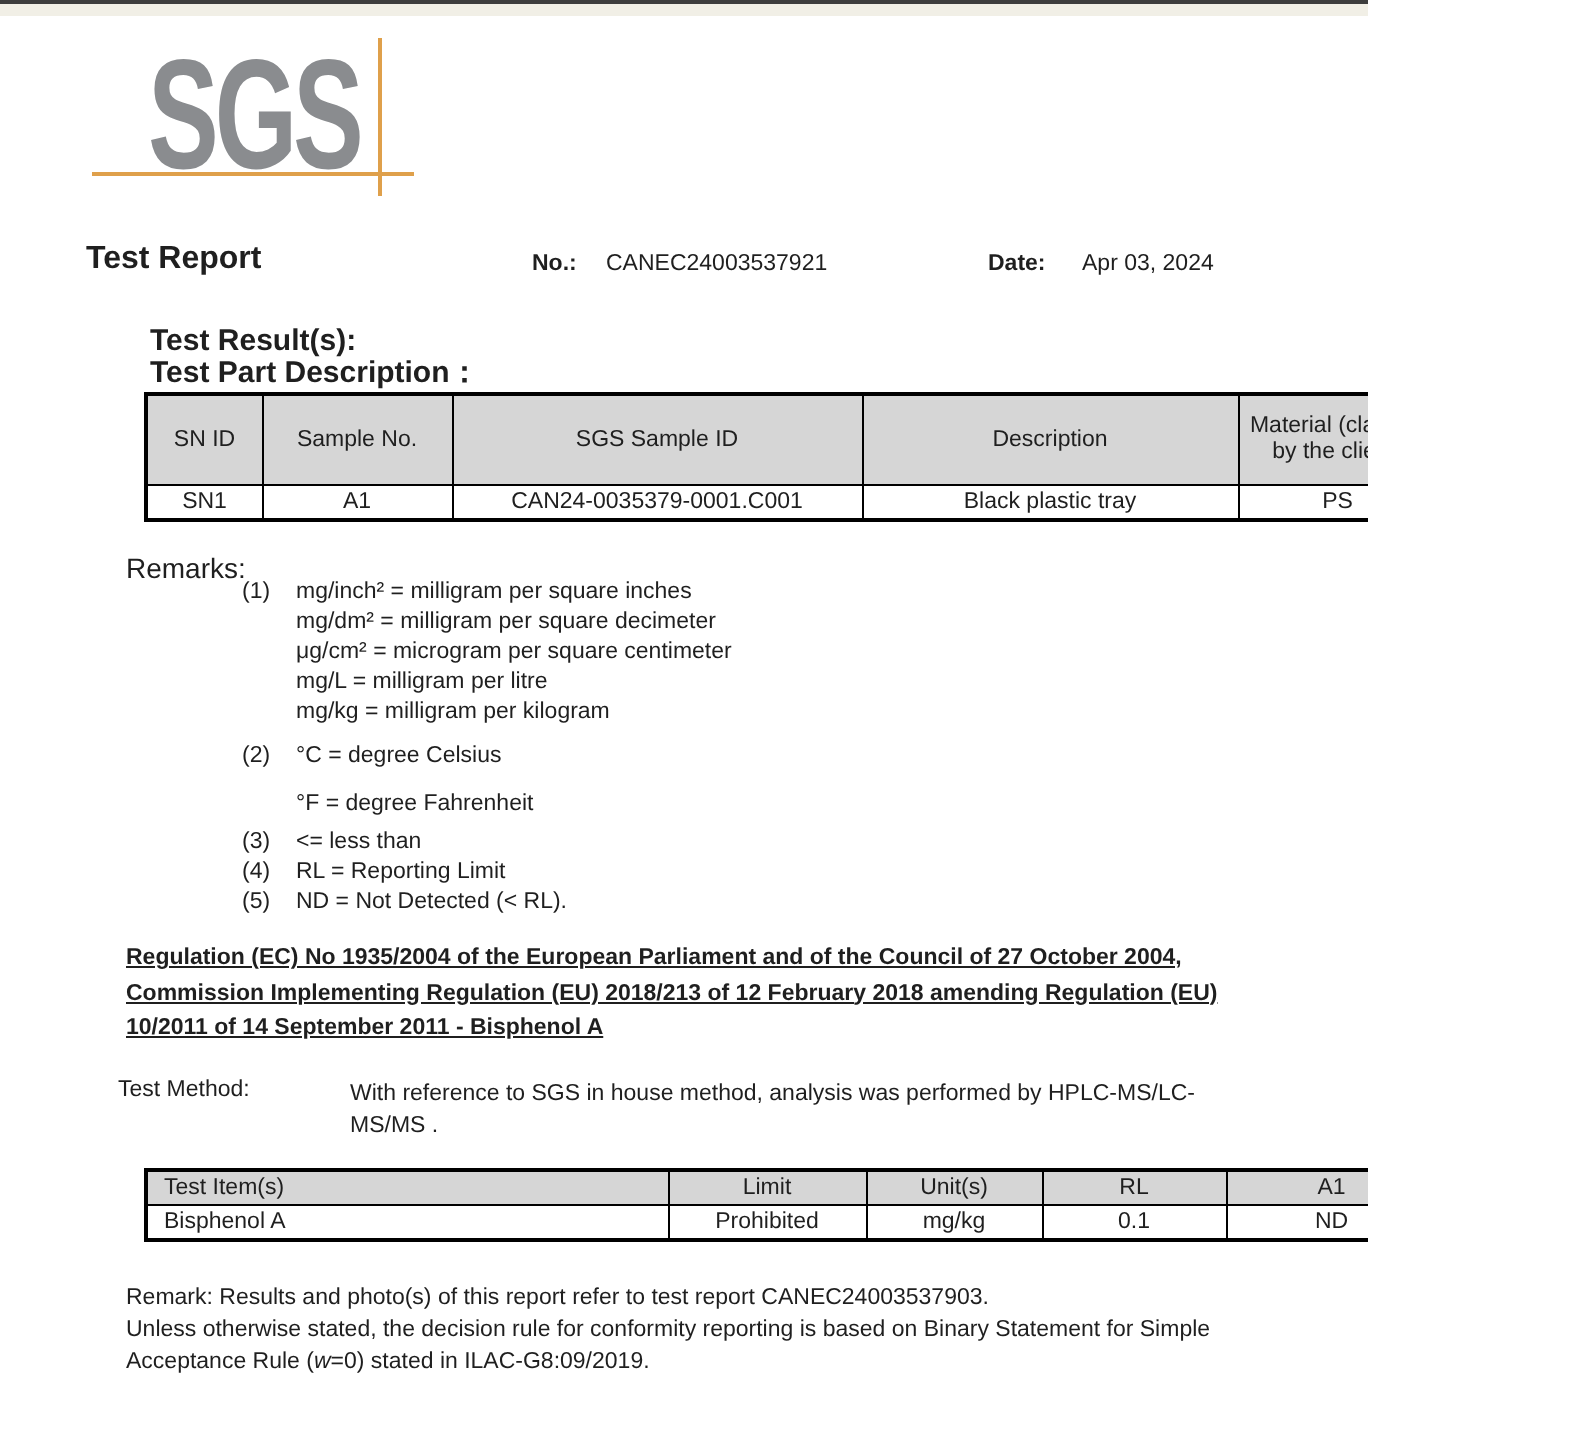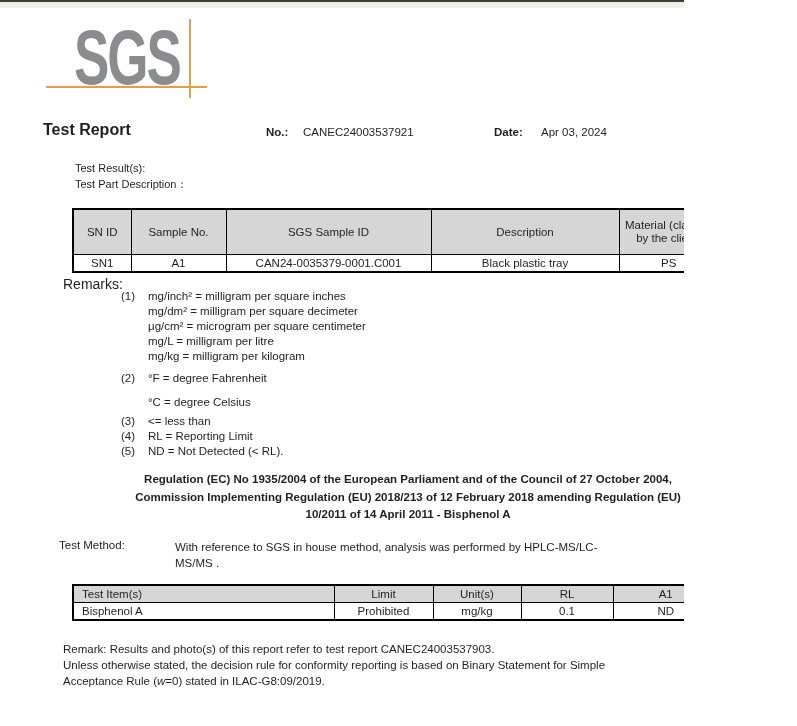--- a/index.html
+++ b/index.html
@@ -23,48 +23,48 @@
   
   .rpt-title{position:absolute;left:43px;top:121px;font-size:16px;font-weight:bold;}
   .lbl{font-weight:bold;}
   .hrow{position:absolute;top:126px;font-size:11.5px;padding-left:39px;}
   .no-label{left:227px;}
   .no-value{left:264px;}
   .date-label{left:455px;text-align:right;}
   .date-value{left:502px;}
   .page-info{left:659px;}
 
-  .sec-heading{position:absolute;font-size:11px;font-weight:normal;}
+  .sec-heading{position:absolute;font-size:15px;font-weight:bold;}
   .h-results{left:75px;top:162px;}
   .h-partdesc{left:75px;top:177px;}
 
   table{border-collapse:collapse;font-size:11.5px;color:#1f1f1f;table-layout:fixed;}
   .tbl{position:absolute;left:72px;width:646px;border:2px solid #000;}
   .tbl td,.tbl th{border:1px solid #000;padding:0 3px;font-weight:normal;overflow:hidden;}
-  .tbl1{top:208px;}
+  .tbl1{top:196px;}
   .tbl1 th{background:#d6d6d6;height:44px;text-align:center;vertical-align:middle;line-height:13px;}
   .tbl1 td{height:16px;text-align:center;line-height:14px;}
   .tbl2{top:584px;}
   .tbl2 th{background:#d6d6d6;height:16px;text-align:center;line-height:14px;}
   .tbl2 td{height:16px;text-align:center;line-height:14px;}
   .tbl2 .c-left{text-align:left;padding-left:8px;}
   .bold{font-weight:bold;}
 
   .remarks-label{position:absolute;left:63px;top:276px;font-size:14px;}
   .remarks-list{position:absolute;left:121px;top:289px;width:560px;font-size:11.5px;}
   .remark-item{display:flex;}
   .remark-item .num{width:27px;flex:0 0 27px;line-height:15px;}
   .remark-item .lines{flex:1;}
   .remark-item .lines div{line-height:15px;}
   .ri-2{margin-top:7px;}
   .ri-2 .lines div + div{margin-top:9px;}
   .ri-3{margin-top:4px;}
 
   .regulation{position:absolute;left:63px;top:471px;width:690px;font-size:11.5px;font-weight:bold;}
-  .regulation div{line-height:17.5px;text-align:center;}
+  .regulation div{line-height:17.5px;text-decoration:underline;}
 
   .tm-label{position:absolute;left:59px;top:539px;font-size:11.5px;}
   .tm-lines{position:absolute;left:175px;top:539px;width:570px;font-size:11.5px;}
   .tm-lines div{line-height:16px;}
 
   .footer-remark{position:absolute;left:63px;top:641px;width:690px;font-size:11.5px;}
   .footer-remark div{line-height:16px;}
   .ital{font-style:italic;}
 </style>
 </head>
@@ -125,22 +125,22 @@
         <div>mg/inch² = milligram per square inches</div>
         <div>mg/dm² = milligram per square decimeter</div>
         <div>μg/cm² = microgram per square centimeter</div>
         <div>mg/L = milligram per litre</div>
         <div>mg/kg = milligram per kilogram</div>
       </div>
     </div>
     <div class="remark-item ri-2">
       <div class="num">(2)</div>
       <div class="lines">
+        <div>°C = degree Celsius</div>
         <div>°F = degree Fahrenheit</div>
-        <div>°C = degree Celsius</div>
       </div>
     </div>
     <div class="remark-item ri-3">
       <div class="num">(3)</div>
       <div class="lines">
         <div>&lt;= less than</div>
       </div>
     </div>
     <div class="remark-item ri-4">
       <div class="num">(4)</div>
@@ -152,21 +152,21 @@
       <div class="num">(5)</div>
       <div class="lines">
         <div>ND = Not Detected (&lt; RL).</div>
       </div>
     </div>
   </div>
 
   <div class="regulation">
     <div>Regulation (EC) No 1935/2004 of the European Parliament and of the Council of 27 October 2004,</div>
     <div>Commission Implementing Regulation (EU) 2018/213 of 12 February 2018 amending Regulation (EU)</div>
-    <div>10/2011 of 14 April 2011 - Bisphenol A</div>
+    <div>10/2011 of 14 September 2011 - Bisphenol A</div>
   </div>
 
   <div class="tm-label">Test Method:</div>
   <div class="tm-lines">
     <div>With reference to SGS in house method, analysis was performed by HPLC-MS/LC-</div>
     <div>MS/MS .</div>
   </div>
 
   <table class="tbl tbl2">
     <colgroup>

